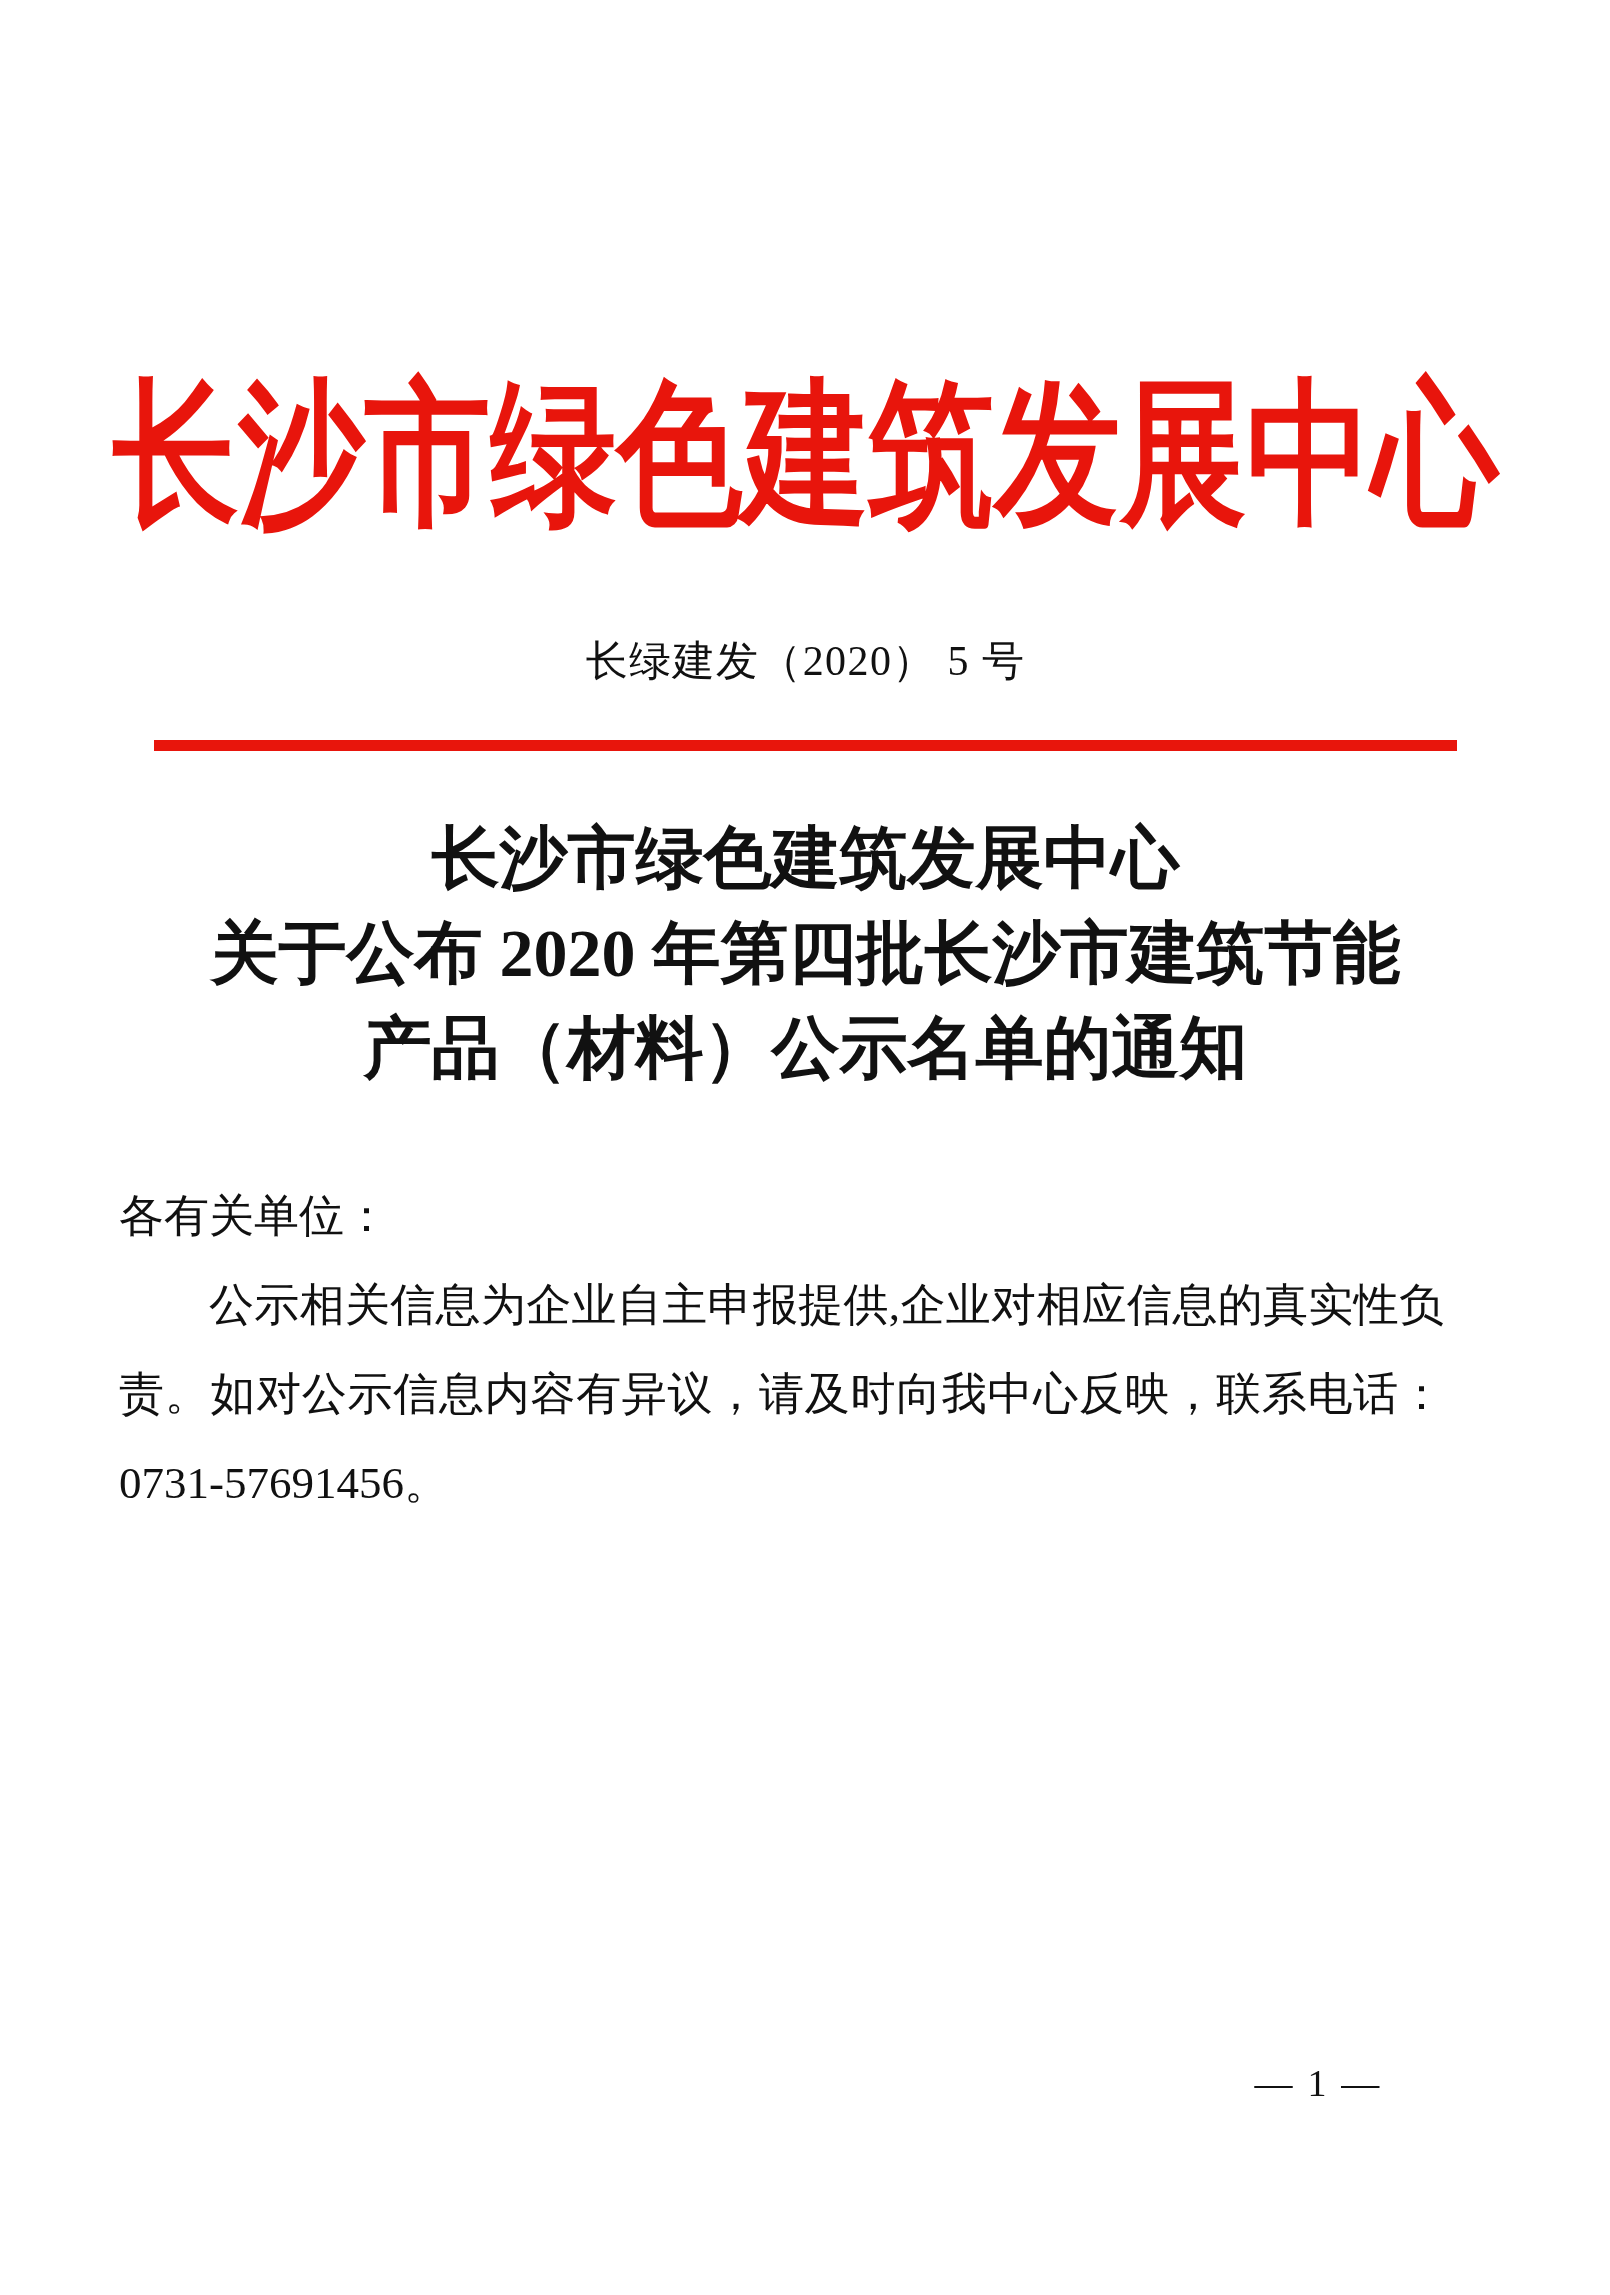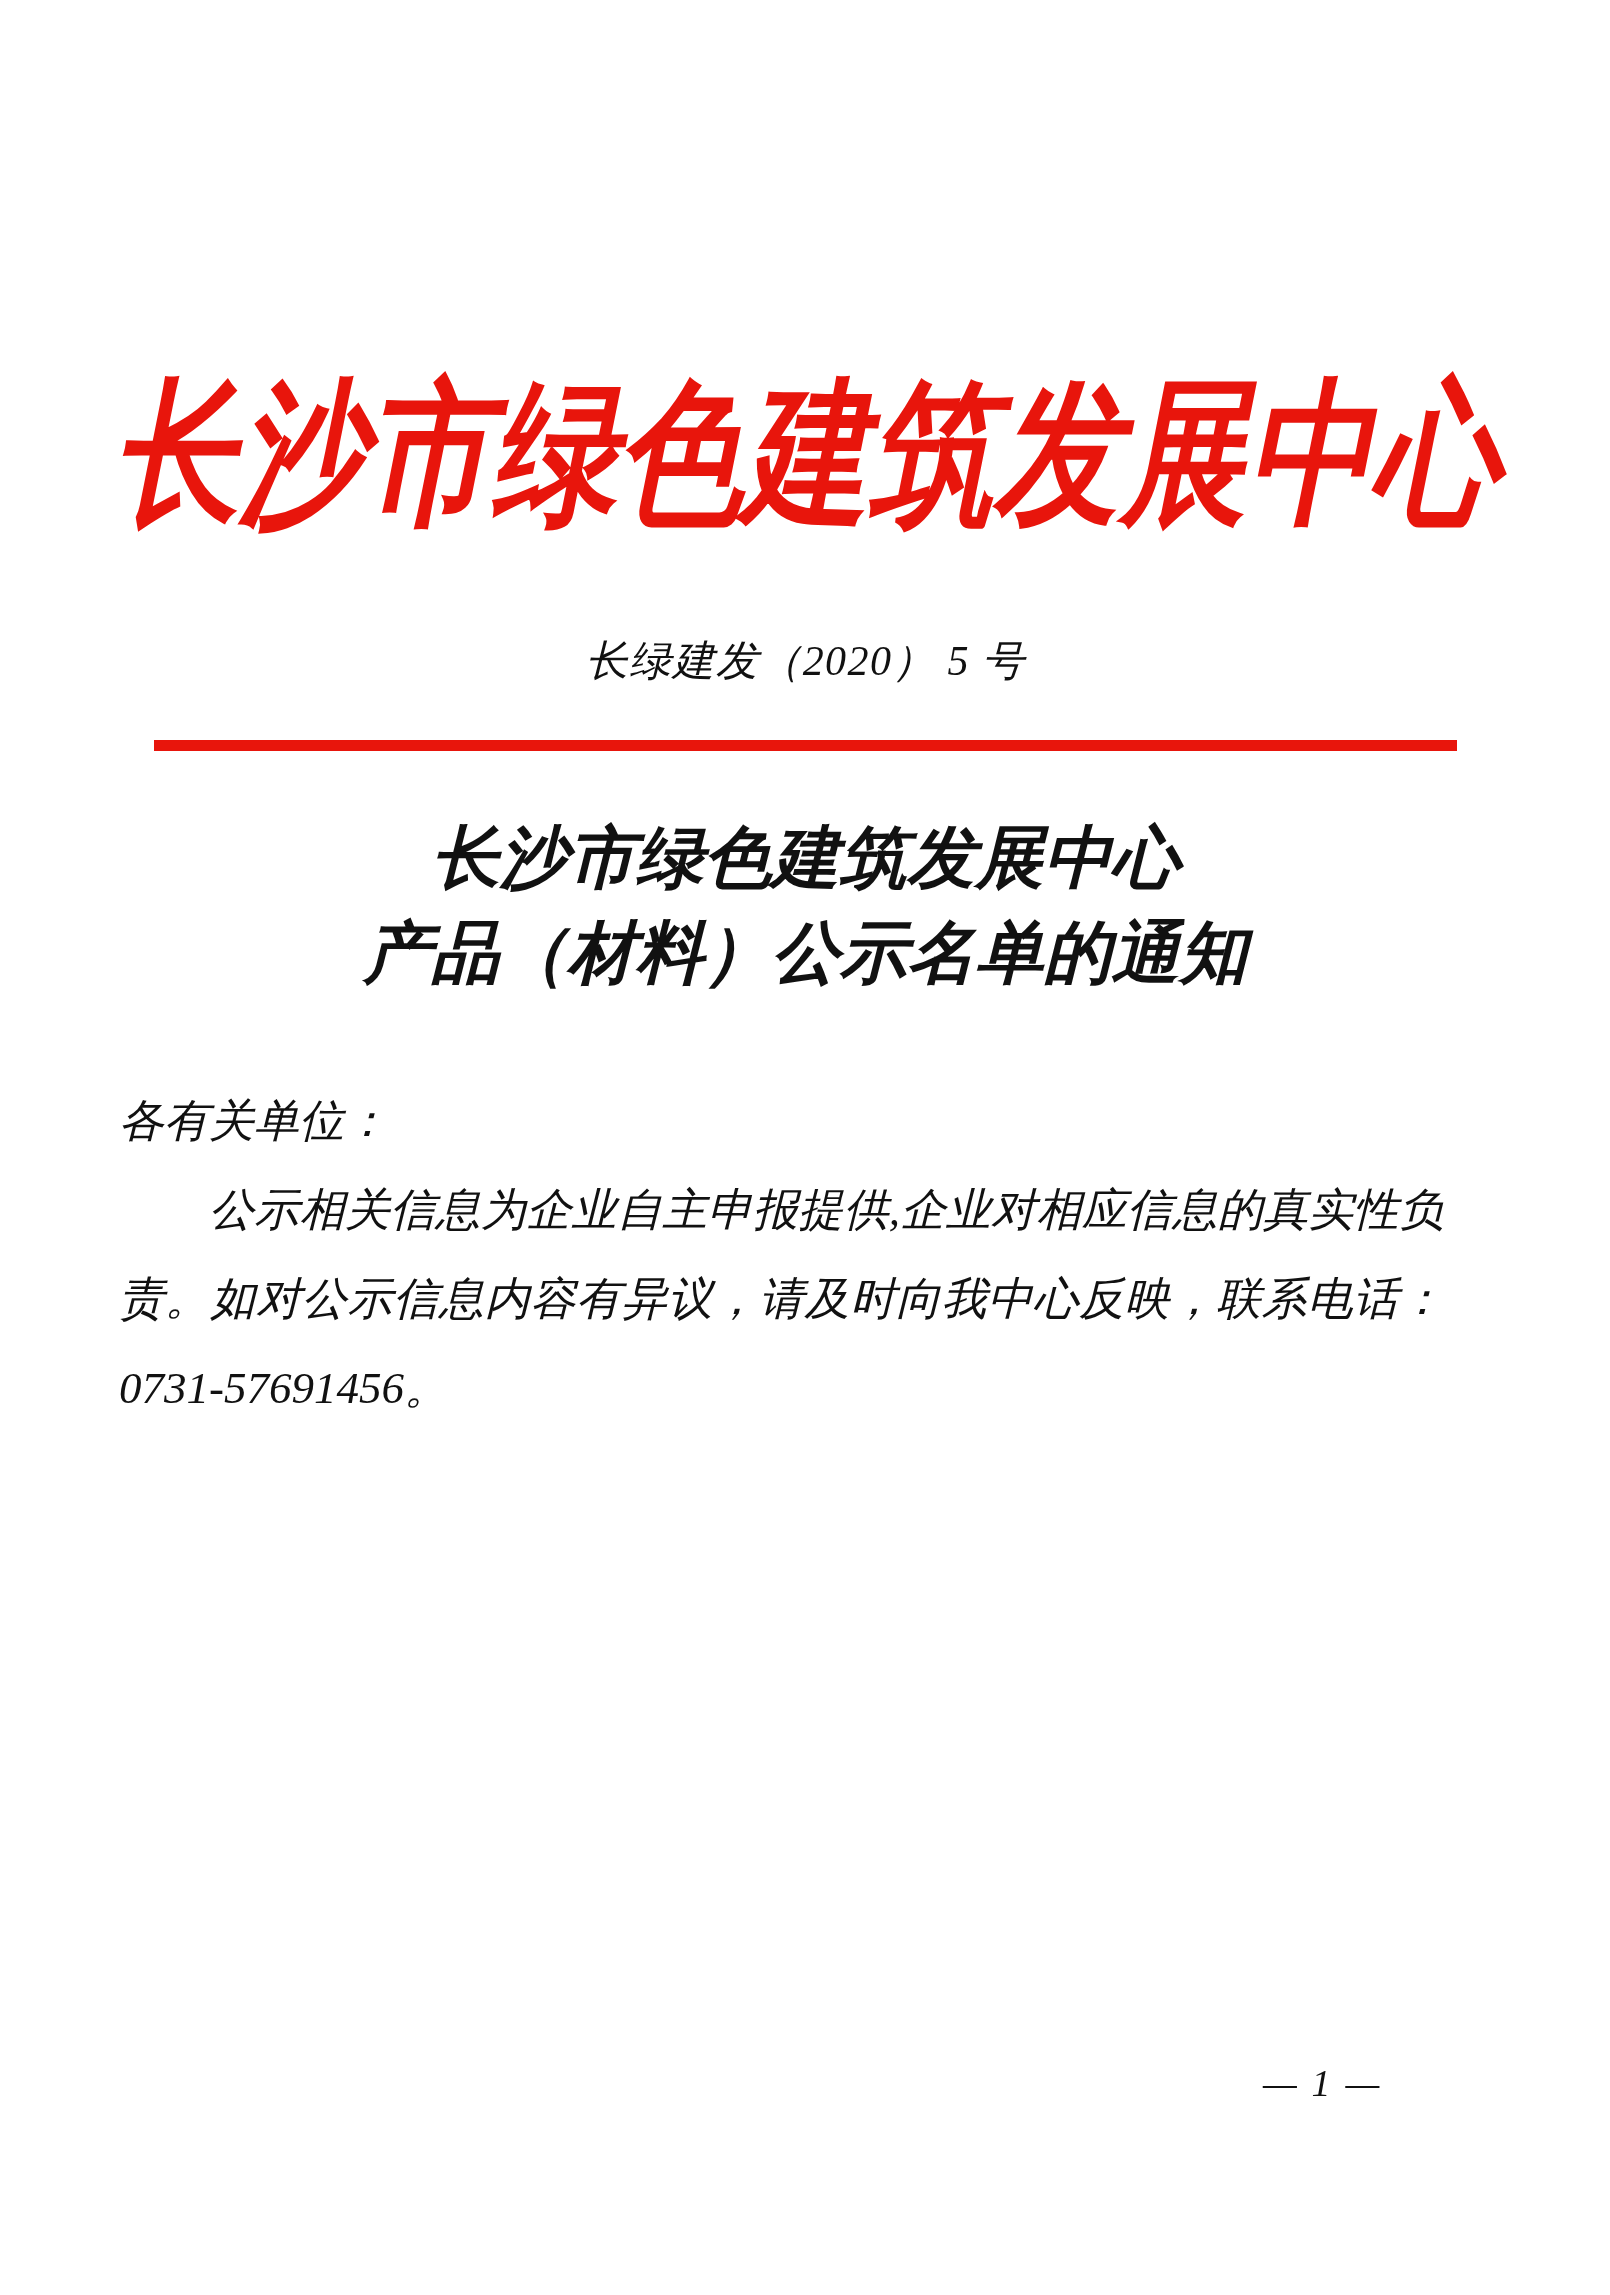--- a/index.html
+++ b/index.html
@@ -8,21 +8,20 @@
     background: #ffffff;
   }
   .page {
     position: relative;
     width: 1611px;
     height: 2295px;
     background: #ffffff;
     overflow: hidden;
     font-family: "Liberation Serif", "DejaVu Serif", serif;
     color: #111111;
-    font-style: italic;
   }
   
   .letterhead {
     padding-top: 392px;
     text-align: center;
     font-size: 126px;
     font-weight: bold;
     line-height: 1;
     white-space: nowrap;
   }
@@ -89,20 +88,21 @@
   <div class="letterhead" style="color: rgb(232, 21, 12);">
     <span class="stretch">长沙市绿色建筑发展中心</span>
   </div>
 
   <div class="doc-number">长绿建发（2020） 5 号</div>
 
   <div class="rule" style="background: rgb(232, 21, 12);"></div>
 
   <h1 class="title">
     <span class="title-line">长沙市绿色建筑发展中心</span>
+    <span class="title-line">关于公布 2020 年第四批长沙市建筑节能</span>
     <span class="title-line">产品（材料）公示名单的通知</span>
   </h1>
 
   <div class="body">
     <p class="salutation">各有关单位：</p>
     <p class="para">公示相关信息为企业自主申报提供,企业对相应信息的真实性负责。如对公示信息内容有异议，请及时向我中心反映，联系电话：0731-57691456。</p>
   </div>
 
   <div class="page-number">— 1 —</div>
 

